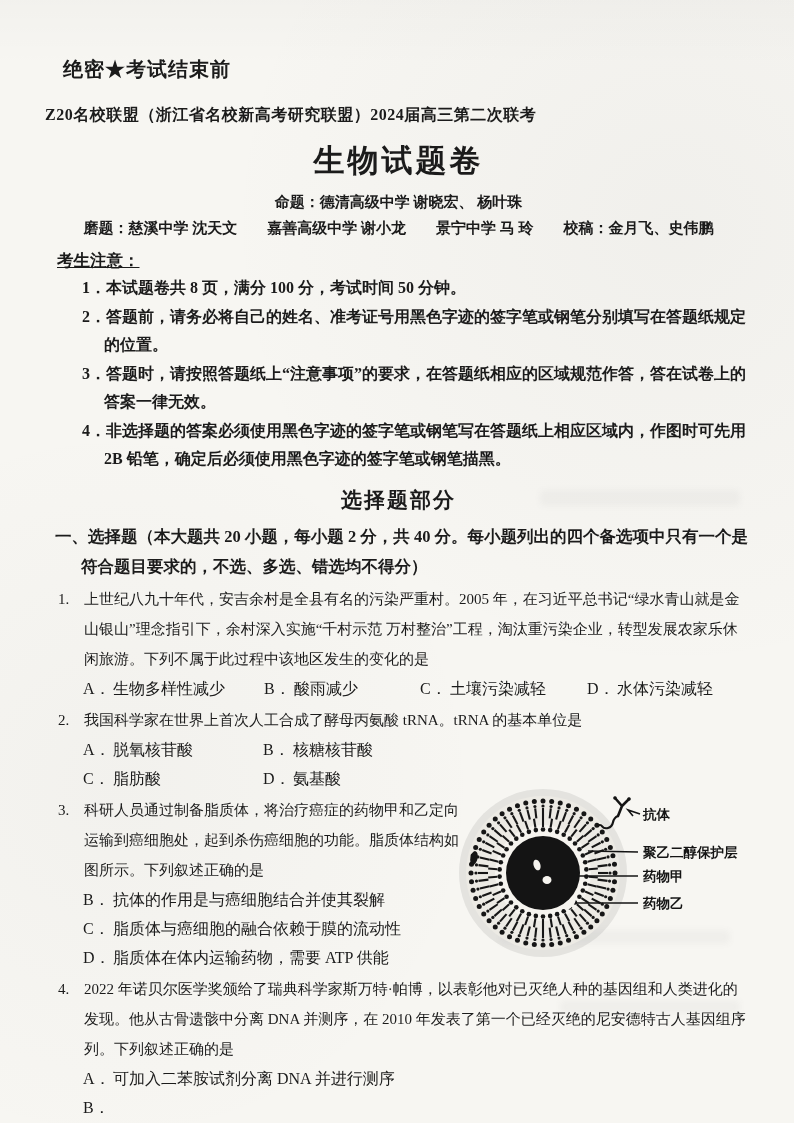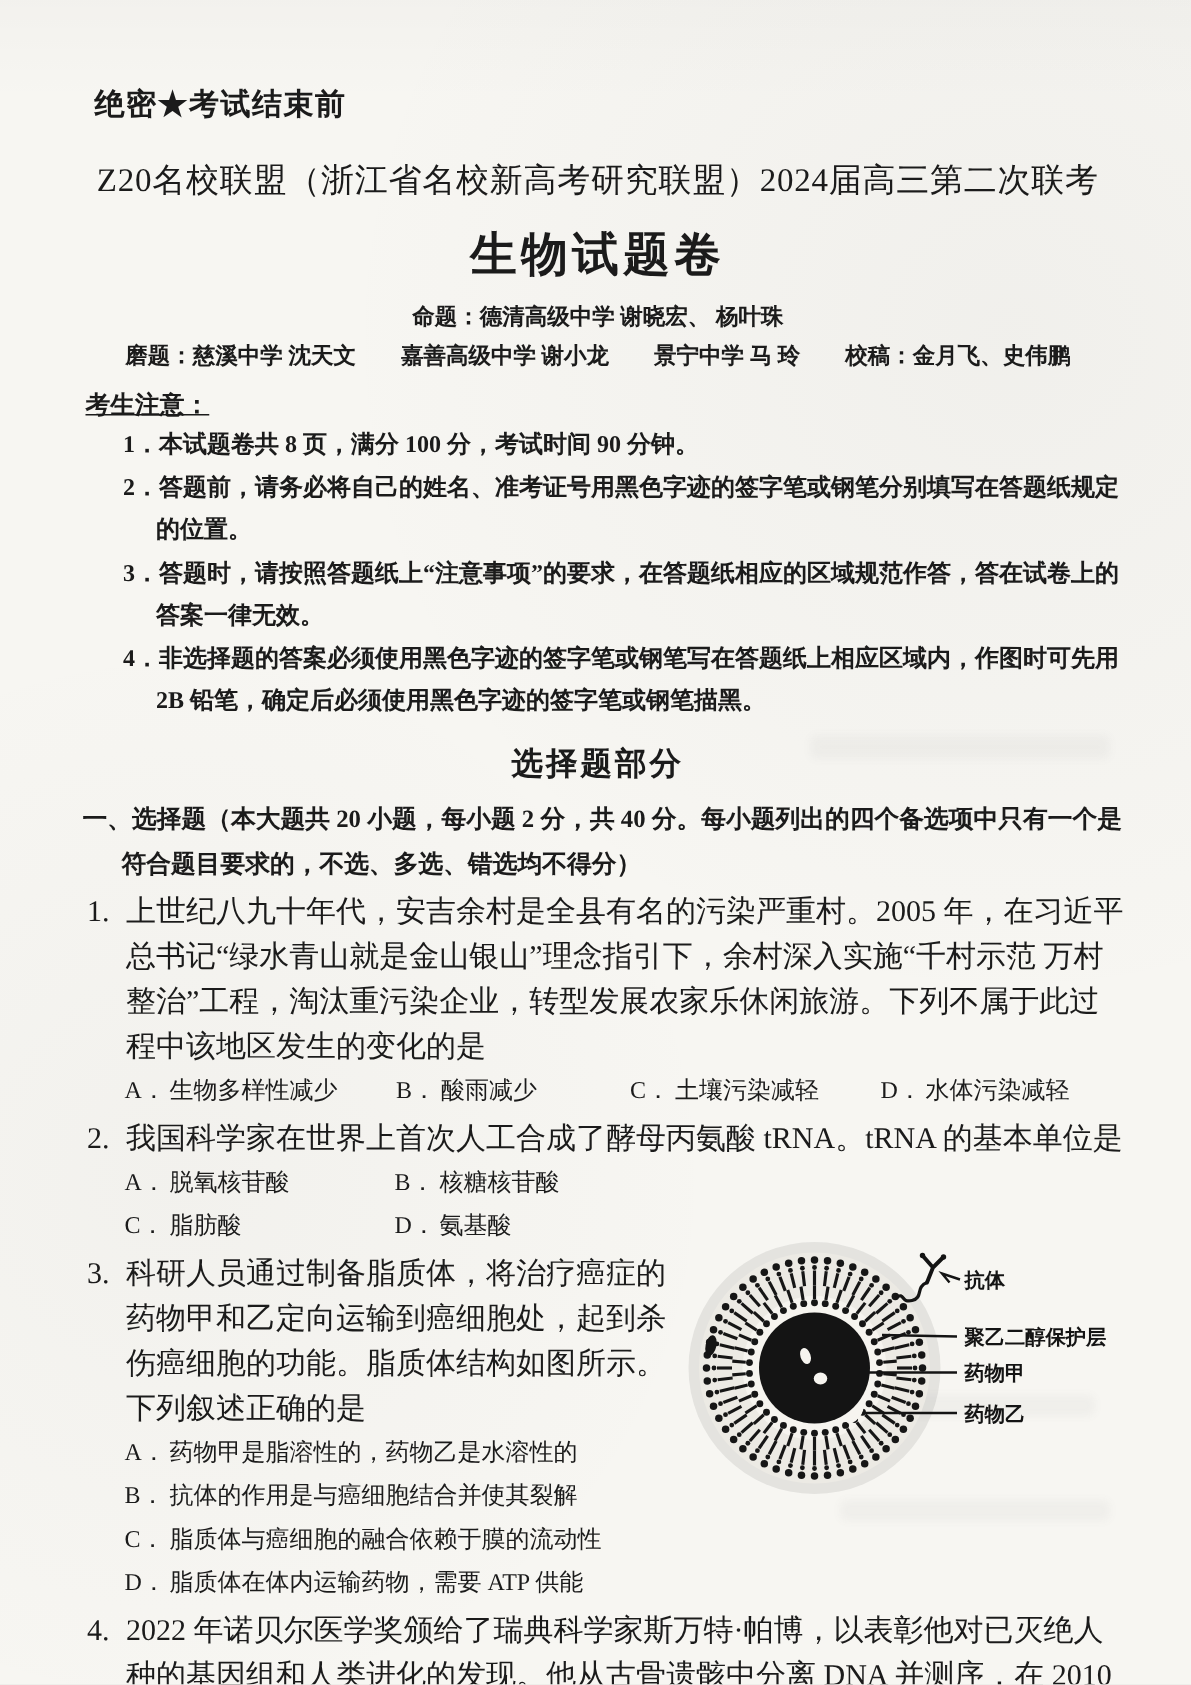--- a/index.html
+++ b/index.html
@@ -12,30 +12,30 @@
       radial-gradient(circle at 85% 20%, rgba(120,120,120,0.05), rgba(0,0,0,0) 40%),
       radial-gradient(circle at 15% 70%, rgba(120,120,120,0.04), rgba(0,0,0,0) 35%),
       linear-gradient(180deg, rgba(0,0,0,0.02), rgba(0,0,0,0) 6%);
     box-sizing:border-box;
     padding:56px 42px 0 45px;
     overflow:hidden;
     font-family:"Liberation Serif","DejaVu Serif",serif;
     color:#1b1b1b;
   }
   .secrecy{margin-left:18px;font-size:20px;font-weight:700;letter-spacing:1px;}
-  .title{margin-top:22px;text-align:center;font-size:22px;font-weight:400;letter-spacing:0.5px;white-space:nowrap;}
+  .title{margin-top:22px;text-align:left;font-size:16px;font-weight:700;letter-spacing:0.5px;white-space:nowrap;}
   .subject{margin-top:14px;text-align:center;font-size:31px;font-weight:700;letter-spacing:3px;}
   .credit{margin-top:11px;text-align:center;font-size:15px;font-weight:700;}
   .credit2{margin-top:7px;}
   .notice-heading{margin:12px 0 2px 12px;font-size:16.5px;font-weight:700;text-decoration:underline;}
   .notice-item{margin-left:37px;padding-left:22px;text-indent:-22px;font-size:16px;font-weight:600;line-height:28.5px;}
   .section-heading{margin-top:12px;text-align:center;font-size:21px;font-weight:700;letter-spacing:2px;}
   .section-intro{margin:8px 0 2px 10px;padding-left:26px;text-indent:-26px;font-size:16.5px;font-weight:700;line-height:30px;}
   .question{margin-top:2px;}
-  .stem{margin-left:13px;padding-left:26px;text-indent:-26px;font-size:20px;font-weight:500;line-height:30px;}
+  .stem{margin-left:13px;padding-left:26px;text-indent:-26px;font-size:15px;font-weight:500;line-height:30px;}
   .qnum{display:inline-block;width:26px;text-indent:0;}
   .opt{font-size:16px;font-weight:500;line-height:29px;white-space:nowrap;}
   .opt .olabel{display:inline-block;min-width:30px;}
   .opts-row{margin-left:38px;display:flex;line-height:29px;}
   .opts-row .w1{width:181px;}
   .opts-row .w2{width:156px;}
   .opts-row .w3{width:167px;}
   .opts-grid{margin-left:38px;display:grid;grid-template-columns:180px auto;line-height:29.5px;}
   .opts-col{margin-left:38px;}
   .opts-col .opt{display:block;}
@@ -54,21 +54,21 @@
   <div class="artifact" style="left:560px;top:1000px;width:180px;height:14px;"></div>
 
   <div class="secrecy">绝密★考试结束前</div>
   <div class="title">Z20名校联盟（浙江省名校新高考研究联盟）2024届高三第二次联考</div>
   <div class="subject">生物试题卷</div>
   <div class="credit">命题：德清高级中学 谢晓宏、 杨叶珠</div>
   <div class="credit credit2">磨题：慈溪中学 沈天文　　嘉善高级中学 谢小龙　　景宁中学 马 玲　　校稿：金月飞、史伟鹏</div>
 
   <div class="notice">
     <div class="notice-heading">考生注意：</div>
-    <div class="notice-item">1．本试题卷共 8 页，满分 100 分，考试时间 90 分钟。</div>
+    <div class="notice-item">1．本试题卷共 8 页，满分 100 分，考试时间 50 分钟。</div>
     <div class="notice-item">2．答题前，请务必将自己的姓名、准考证号用黑色字迹的签字笔或钢笔分别填写在答题纸规定的位置。</div>
     <div class="notice-item">3．答题时，请按照答题纸上“注意事项”的要求，在答题纸相应的区域规范作答，答在试卷上的答案一律无效。</div>
     <div class="notice-item">4．非选择题的答案必须使用黑色字迹的签字笔或钢笔写在答题纸上相应区域内，作图时可先用 2B 铅笔，确定后必须使用黑色字迹的签字笔或钢笔描黑。</div>
   </div>
 
   <div class="section-heading">选择题部分</div>
   <div class="section-intro">一、选择题（本大题共 20 小题，每小题 2 分，共 40 分。每小题列出的四个备选项中只有一个是符合题目要求的，不选、多选、错选均不得分）</div>
 
   <div class="question">
     <div class="stem"><span class="qnum">1.</span><span>上世纪八九十年代，安吉余村是全县有名的污染严重村。2005 年，在习近平总书记“绿水青山就是金山银山”理念指引下，余村深入实施“千村示范 万村整治”工程，淘汰重污染企业，转型发展农家乐休闲旅游。下列不属于此过程中该地区发生的变化的是</span></div>
@@ -87,21 +87,20 @@
       <span class="opt"><span class="olabel">B．</span><span>核糖核苷酸</span></span>
       <span class="opt"><span class="olabel">C．</span><span>脂肪酸</span></span>
       <span class="opt"><span class="olabel">D．</span><span>氨基酸</span></span>
     </div>
   </div>
 
   <div class="question q3">
     <div class="q3-left">
       <div class="stem"><span class="qnum">3.</span><span>科研人员通过制备脂质体，将治疗癌症的药物甲和乙定向运输到癌细胞处，起到杀伤癌细胞的功能。脂质体结构如图所示。下列叙述正确的是</span></div>
       <div class="opts-col">
-        <span class="opt"><span class="olabel">A．</span><span>药物甲是脂溶性的，药物乙是水溶性的</span></span>
         <span class="opt"><span class="olabel">B．</span><span>抗体的作用是与癌细胞结合并使其裂解</span></span>
         <span class="opt"><span class="olabel">C．</span><span>脂质体与癌细胞的融合依赖于膜的流动性</span></span>
         <span class="opt"><span class="olabel">D．</span><span>脂质体在体内运输药物，需要 ATP 供能</span></span>
       </div>
     </div>
     <div class="figure">
       <svg id="lipo" width="310" height="186" viewBox="0 0 310 186" xmlns="http://www.w3.org/2000/svg">
 
         <circle cx="93" cy="88" r="84" fill="#5a5a5a" opacity="0.12"></circle>
         <circle cx="93" cy="88" r="77" fill="#eceae4"></circle>

